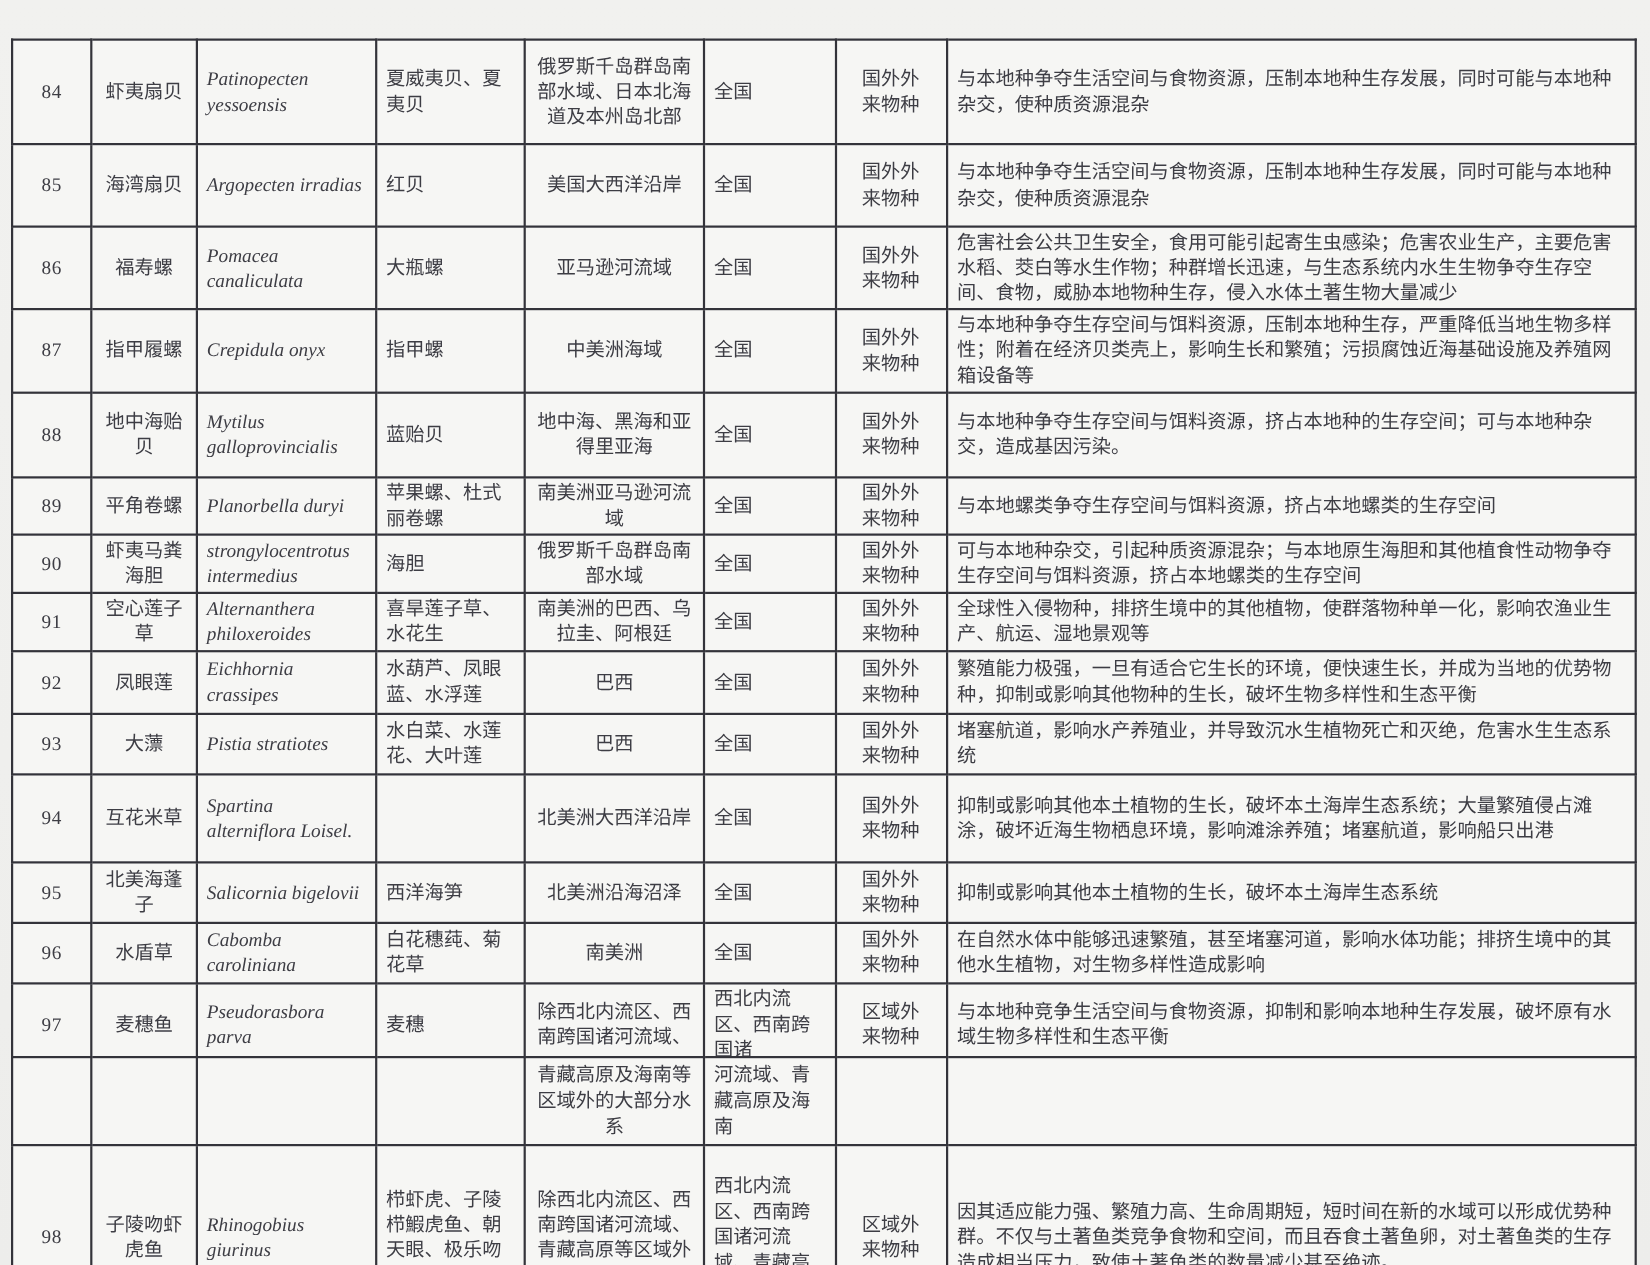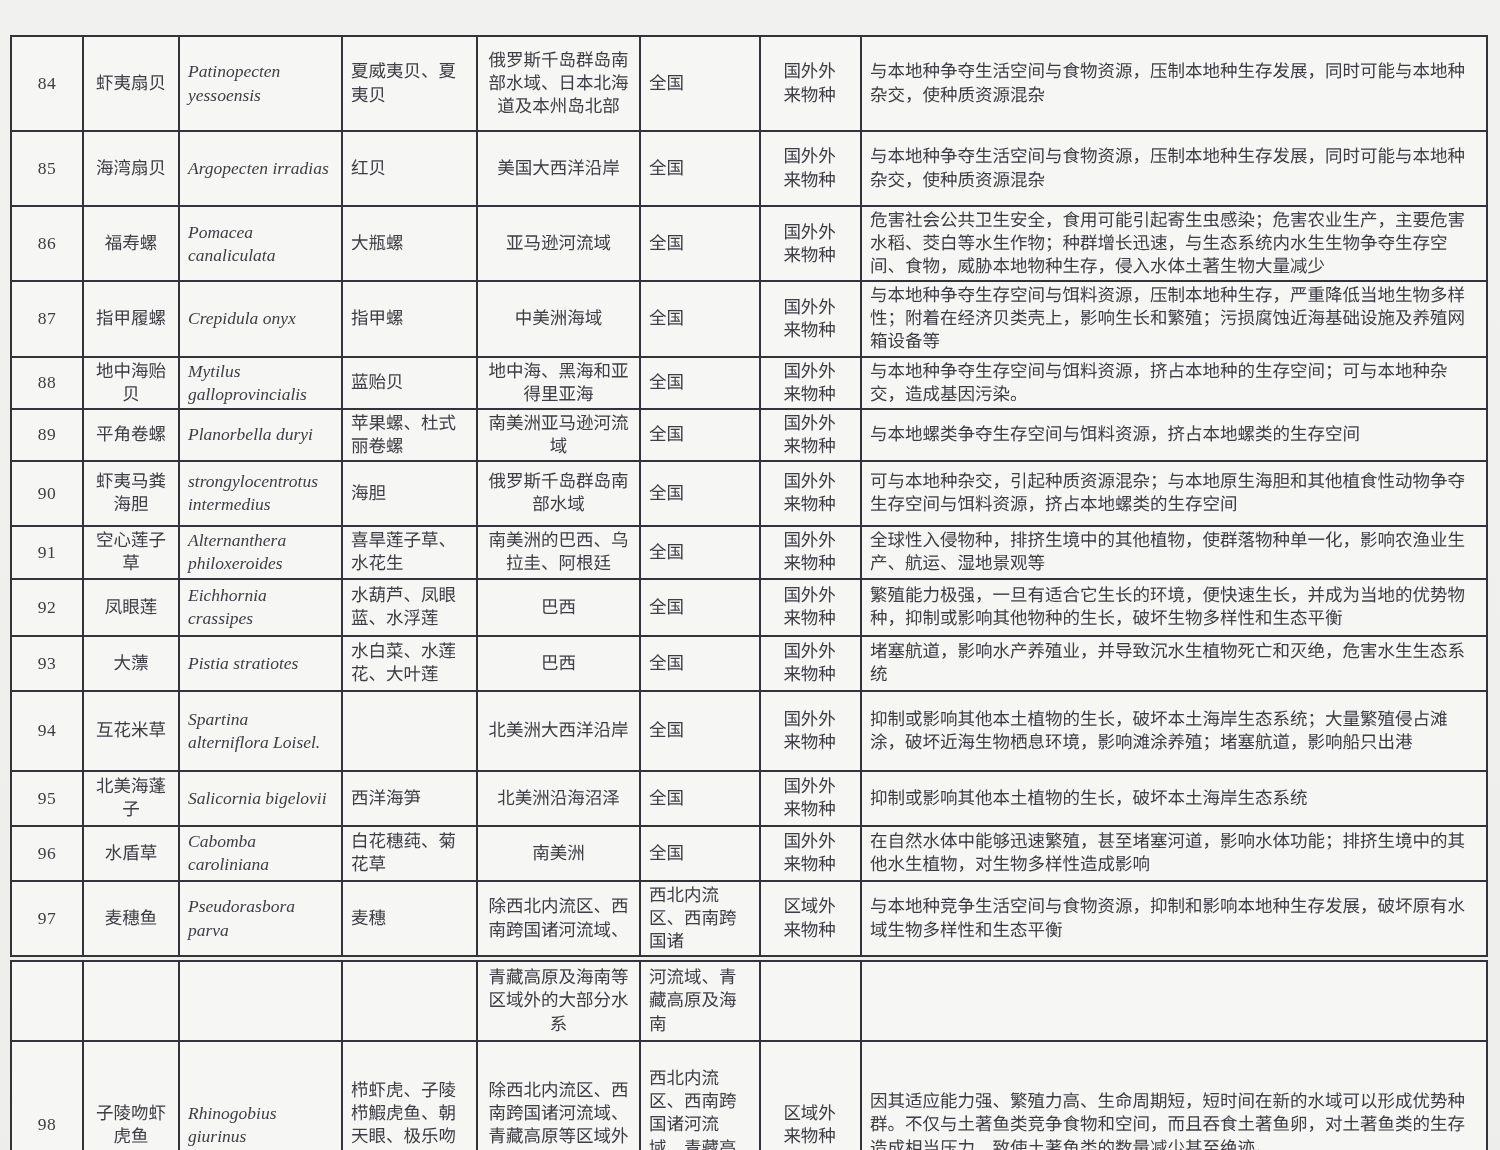--- a/index.html
+++ b/index.html
@@ -43,23 +43,23 @@
   td.c-impact{ text-align: left; }
 
   #sec1 { position: absolute; top: 35px; left: 10px; }
   #sec2 { position: absolute; top: 960px; left: 10px; }
 
   
   #sec1 tr:nth-child(1)  { height: 95px; }
   #sec1 tr:nth-child(2)  { height: 75px; }
   #sec1 tr:nth-child(3)  { height: 75px; }
   #sec1 tr:nth-child(4)  { height: 75px; }
-  #sec1 tr:nth-child(5)  { height: 52px; }
+  #sec1 tr:nth-child(5)  { height: 77px; }
   #sec1 tr:nth-child(6)  { height: 52px; }
-  #sec1 tr:nth-child(7)  { height: 65px; margin-top: 20px; }
+  #sec1 tr:nth-child(7)  { height: 53px; margin-top: 20px; }
   #sec1 tr:nth-child(8)  { height: 53px; padding-left: 36px; }
   #sec1 tr:nth-child(9)  { height: 57px; }
   #sec1 tr:nth-child(10) { height: 55px; }
   #sec1 tr:nth-child(11) { height: 80px; padding-left: 40px; }
   #sec1 tr:nth-child(12) { height: 55px; }
   #sec1 tr:nth-child(13) { height: 55px; }
   #sec1 tr:nth-child(14) { height: 52px; }
   
   #sec2 tr:nth-child(1)  { height: 80px; }
   #sec2 tr:nth-child(2)  { height: 168px; }

